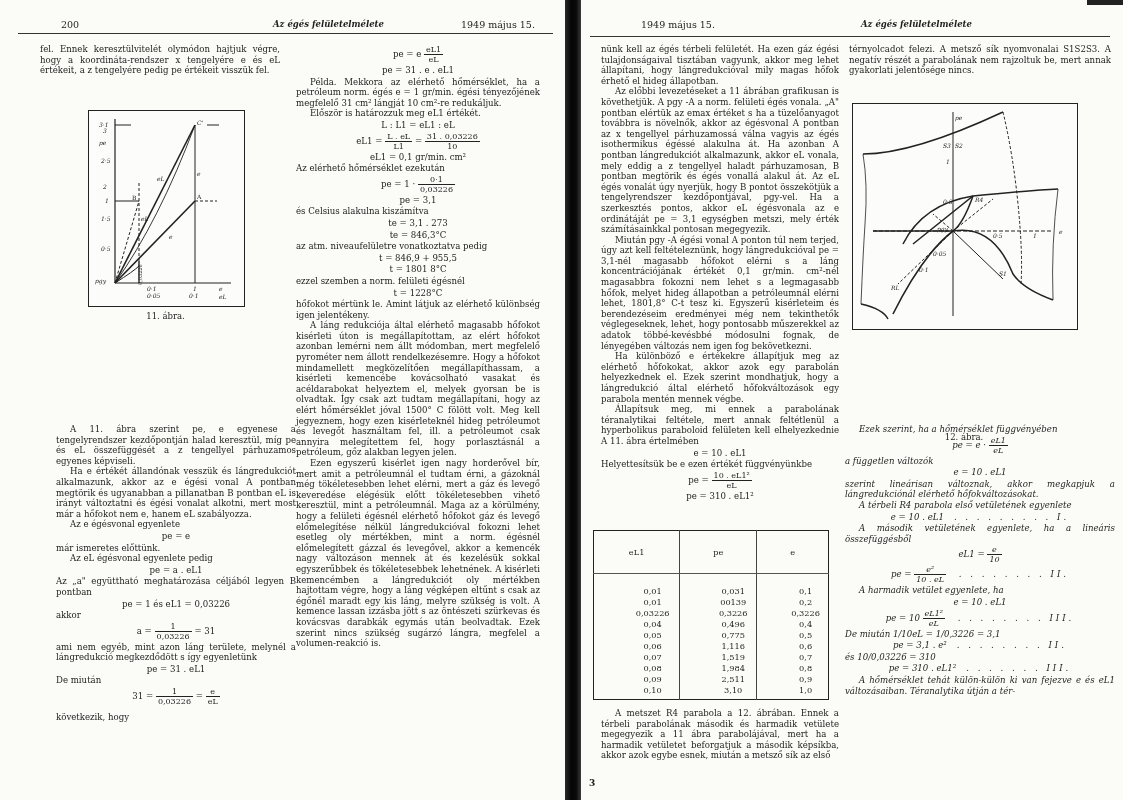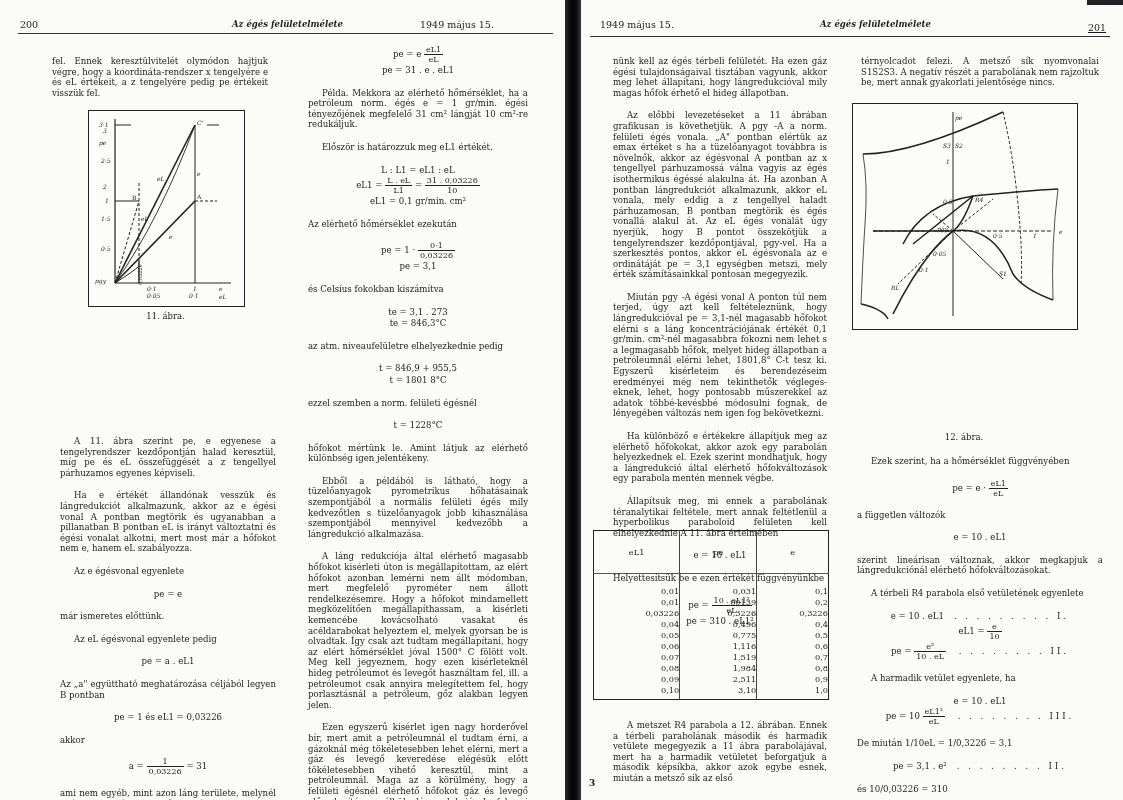--- a/index.html
+++ b/index.html
@@ -2,37 +2,37 @@
 <html><head>
 <meta charset="utf-8">
 <style>
   html,body{margin:0;padding:0;}
   body{width:1123px;height:800px;background:#fbfbf8;position:relative;overflow:hidden;font-family:"DejaVu Serif","Liberation Serif",serif;color:#1d1d1d;}
   .page{position:absolute;top:0;height:800px;}
   #page-left{left:0;width:566px;}
   #page-right{left:580px;width:543px;}
   .gutter{position:absolute;left:565px;top:0;width:16px;height:800px;background:linear-gradient(90deg,#2a2a2a,#050505 40%,#0a0a0a 70%,#3a3a3a);}
   .corner{position:absolute;right:0;top:0;width:36px;height:5px;background:#222;}
-  .hdr{position:absolute;top:19px;font-size:9.5px;}
+  .hdr{position:absolute;top:19px;font-size:9.5px;margin-left:41px;}
   .hdr-rule{position:absolute;top:33px;height:0;border-top:1.6px solid #333;}
   .hdr-title{font-style:italic;font-weight:bold;font-family:"DejaVu Serif",serif;font-size:8.5px;text-align:right;}
   .col{position:absolute;font-size:8.6px;line-height:10.6px;text-align:justify;}
-  .col p{margin:12px;}
+  .col p{margin:0;}
   .col p.ind{text-indent:14px;}
   .eq{text-align:center;margin:1px 0;white-space:nowrap;}
   .eq .num{display:inline-block;margin-left:10px;letter-spacing:3px;}
   .frac{display:inline-block;vertical-align:middle;text-align:center;font-size:8px;line-height:9px;}
   .frac span{display:block;padding:0 2px;}
   .frac span.den{border-top:0.8px solid #222;}
   .fig{position:absolute;border:1.4px solid #222;background:#fcfcfa;}
   .caption{position:absolute;font-size:8.5px;text-align:center;}
   .tbl{position:absolute;border:1.5px solid #222;border-collapse:collapse;font-size:8.2px;}
   .tbl th{font-weight:normal;height:40px;border-bottom:0.8px solid #555;border-left:0.8px solid #444;}
   .tbl th:first-child,.tbl td:first-child{border-left:none;}
-  .tbl td{border-left:0.8px solid #444;vertical-align:top;text-align:right;padding:0;}
+  .tbl td{border-left:0.8px solid #444;vertical-align:top;text-align:center;padding:0;}
   .tbl td div{line-height:11px;}
   .pgmark{position:absolute;font-size:9px;font-weight:bold;}
 </style>
 </head>
 <body>
 
 <div class="gutter"></div>
 <div class="corner"></div>
 
 <div class="page" id="page-left">
@@ -85,21 +85,21 @@
         <text x="68" y="70">eL</text>
         <text x="80" y="128">e</text>
         <text x="52" y="110">eL</text>
         <text x="108" y="65">e</text>
       </g>
       <text x="53" y="174" font-size="5" transform="rotate(-90 53 174)" fill="#222">0,03226</text>
     </svg>
   </div>
   <div class="caption" style="left:88px;top:311px;width:155px;">11. ábra.</div>
 
-  <div class="col" style="left:48px;top:424px;width:240px;">
+  <div class="col" style="left:56px;top:424px;width:240px;">
     <p class="ind">A 11. ábra szerint pe, e egyenese a tengelyrendszer kezdőpontján halad keresztül, míg pe és eL összefüggését a z tengellyel párhuzamos egyenes képviseli.</p>
     <p class="ind">Ha e értékét állandónak vesszük és lángredukciót alkalmazunk, akkor az e égési vonal A pontban megtörik és ugyanabban a pillanatban B pontban eL is irányt változtatni és égési vonalat alkotni, mert most már a hőfokot nem e, hanem eL szabályozza.</p>
     <p class="ind">Az e égésvonal egyenlete</p>
     <div class="eq">pe = e</div>
     <p>már ismeretes előttünk.</p>
     <p class="ind">Az eL égésvonal egyenlete pedig</p>
     <div class="eq">pe = a . eL1</div>
     <p>Az „a" együttható meghatározása céljából legyen B pontban</p>
     <div class="eq">pe = 1 és eL1 = 0,03226</div>
     <p>akkor</p>
@@ -135,30 +135,29 @@
       <span>=</span>
       <span class="frac"><span>31 . 0,03226</span><span class="den">10</span></span>
     </div>
     <div class="eq">eL1 = 0,1 gr/min. cm²</div>
     <p>Az elérhető hőmérséklet ezekután</p>
     <div class="eq">
       <span>pe = 1 ·</span>
       <span class="frac"><span>0·1</span><span class="den">0,03226</span></span>
     </div>
     <div class="eq">pe = 3,1</div>
-    <p>és Celsius fokokban kiszámítva</p>
+    <p>és Celsius alakulna kiszámítva</p>
     <div class="eq">te = 3,1 . 273</div>
     <div class="eq">te = 846,3°C</div>
-    <p>az atm. niveaufelületre elhelyezkednie pedig</p>
+    <p>az atm. niveaufelületre vonatkoztatva pedig</p>
     <div class="eq">t = 846,9 + 955,5</div>
     <div class="eq">t = 1801 8°C</div>
     <p>ezzel szemben a norm. felületi égésnél</p>
     <div class="eq">t = 1228°C</div>
     <p>hőfokot mértünk le. Amint látjuk az elérhető különbség igen jelentékeny.</p>
-    <p class="ind">Ebből a példából is látható, hogy a tüzelőanyagok pyrometrikus hőhatásainak szempontjából a normális felületi égés mily kedvezőtlen s tüzelőanyagok jobb kihasználása szempontjából mennyivel kedvezőbb a lángredukció alkalmazása.</p>
     <p class="ind">A láng redukciója által elérhető magasabb hőfokot kisérleti úton is megállapítottam, az elért hőfokot azonban lemérni nem állt módomban, mert megfelelő pyrométer nem állott rendelkezésemre. Hogy a hőfokot mindamellett megközelítően megállapíthassam, a kisérleti kemencébe kovácsolható vasakat és acéldarabokat helyeztem el, melyek gyorsan be is olvadtak. Így csak azt tudtam megállapítani, hogy az elért hőmérséklet jóval 1500° C fölött volt. Meg kell jegyeznem, hogy ezen kisérleteknél hideg petróleumot és levegőt használtam fel, ill. a petróleumot csak annyira melegítettem fel, hogy porlasztásnál a petróleum, gőz alakban legyen jelen.</p>
     <p class="ind">Ezen egyszerű kisérlet igen nagy horderővel bír, mert amit a petróleumnál el tudtam érni, a gázoknál még tökéletesebben lehet elérni, mert a gáz és levegő keveredése elégésük előtt tökéletesebben vihető keresztül, mint a petróleumnál. Maga az a körülmény, hogy a felületi égésnél elérhető hőfokot gáz és levegő előmelegítése nélkül lángredukcióval fokozni lehet esetleg oly mértékben, mint a norm. égésnél előmelegített gázzal és levegővel, akkor a kemencék nagy változáson mennek át és kezelésük sokkal egyszerűbbek és tökéletesebbek lehetnének. A kisérleti kemencémben a lángredukciót oly mértékben hajtottam végre, hogy a láng végképen eltűnt s csak az égőnél maradt egy kis láng, melyre szükség is volt. A kemence lassan izzásba jött s az öntészeti szürkevas és kovácsvas darabkák egymás után beolvadtak. Ezek szerint nincs szükség sugárzó lángra, megfelel a volumen-reakció is.</p>
   </div>
 </div>
 
 <div class="page" id="page-right">
   <div class="hdr" style="left:20px;">1949 május 15.</div>
   <div class="hdr hdr-title" style="left:240px;">Az égés felületelmélete</div>
   <div class="hdr" style="left:508px;top:22px;text-decoration:underline;">201</div>
   <div class="hdr-rule" style="left:10px;width:520px;top:36px;"></div>
@@ -271,31 +270,32 @@
         <text x="206" y="130">e</text>
         <text x="80" y="152">0·05</text>
         <text x="66" y="168">0·1</text>
         <text x="38" y="186">RL</text>
         <text x="146" y="172">S1</text>
       </g>
     </svg>
   </div>
   <div class="caption" style="left:272px;top:432px;width:224px;">12. ábra.</div>
 
-  <div class="col" style="left:265px;top:444px;width:270px;">
+  <div class="col" style="left:265px;top:424px;width:270px;font-style:italic;">
     <p class="ind">Ezek szerint, ha a hőmérséklet függvényében</p>
     <div class="eq">
       <span>pe = e ·</span>
       <span class="frac"><span>eL1</span><span class="den">eL</span></span>
     </div>
     <p>a független változók</p>
     <div class="eq">e = 10 . eL1</div>
     <p>szerint lineárisan változnak, akkor megkapjuk a lángredukciónál elérhető hőfokváltozásokat.</p>
     <p class="ind">A térbeli R4 parabola első vetületének egyenlete</p>
     <div class="eq"><span>e = 10 . eL1</span><span class="num">. . . . . . . . . I.</span></div>
+    <p class="ind">A második vetületének egyenlete, ha a lineáris összefüggésből</p>
     <div class="eq">
       <span>eL1 =</span>
       <span class="frac"><span>e</span><span class="den">10</span></span>
     </div>
     <div class="eq">
       <span>pe =</span>
       <span class="frac"><span>e²</span><span class="den">10 . eL</span></span>
       <span class="num">. . . . . . . . II.</span>
     </div>
     <p class="ind">A harmadik vetület egyenlete, ha</p>

